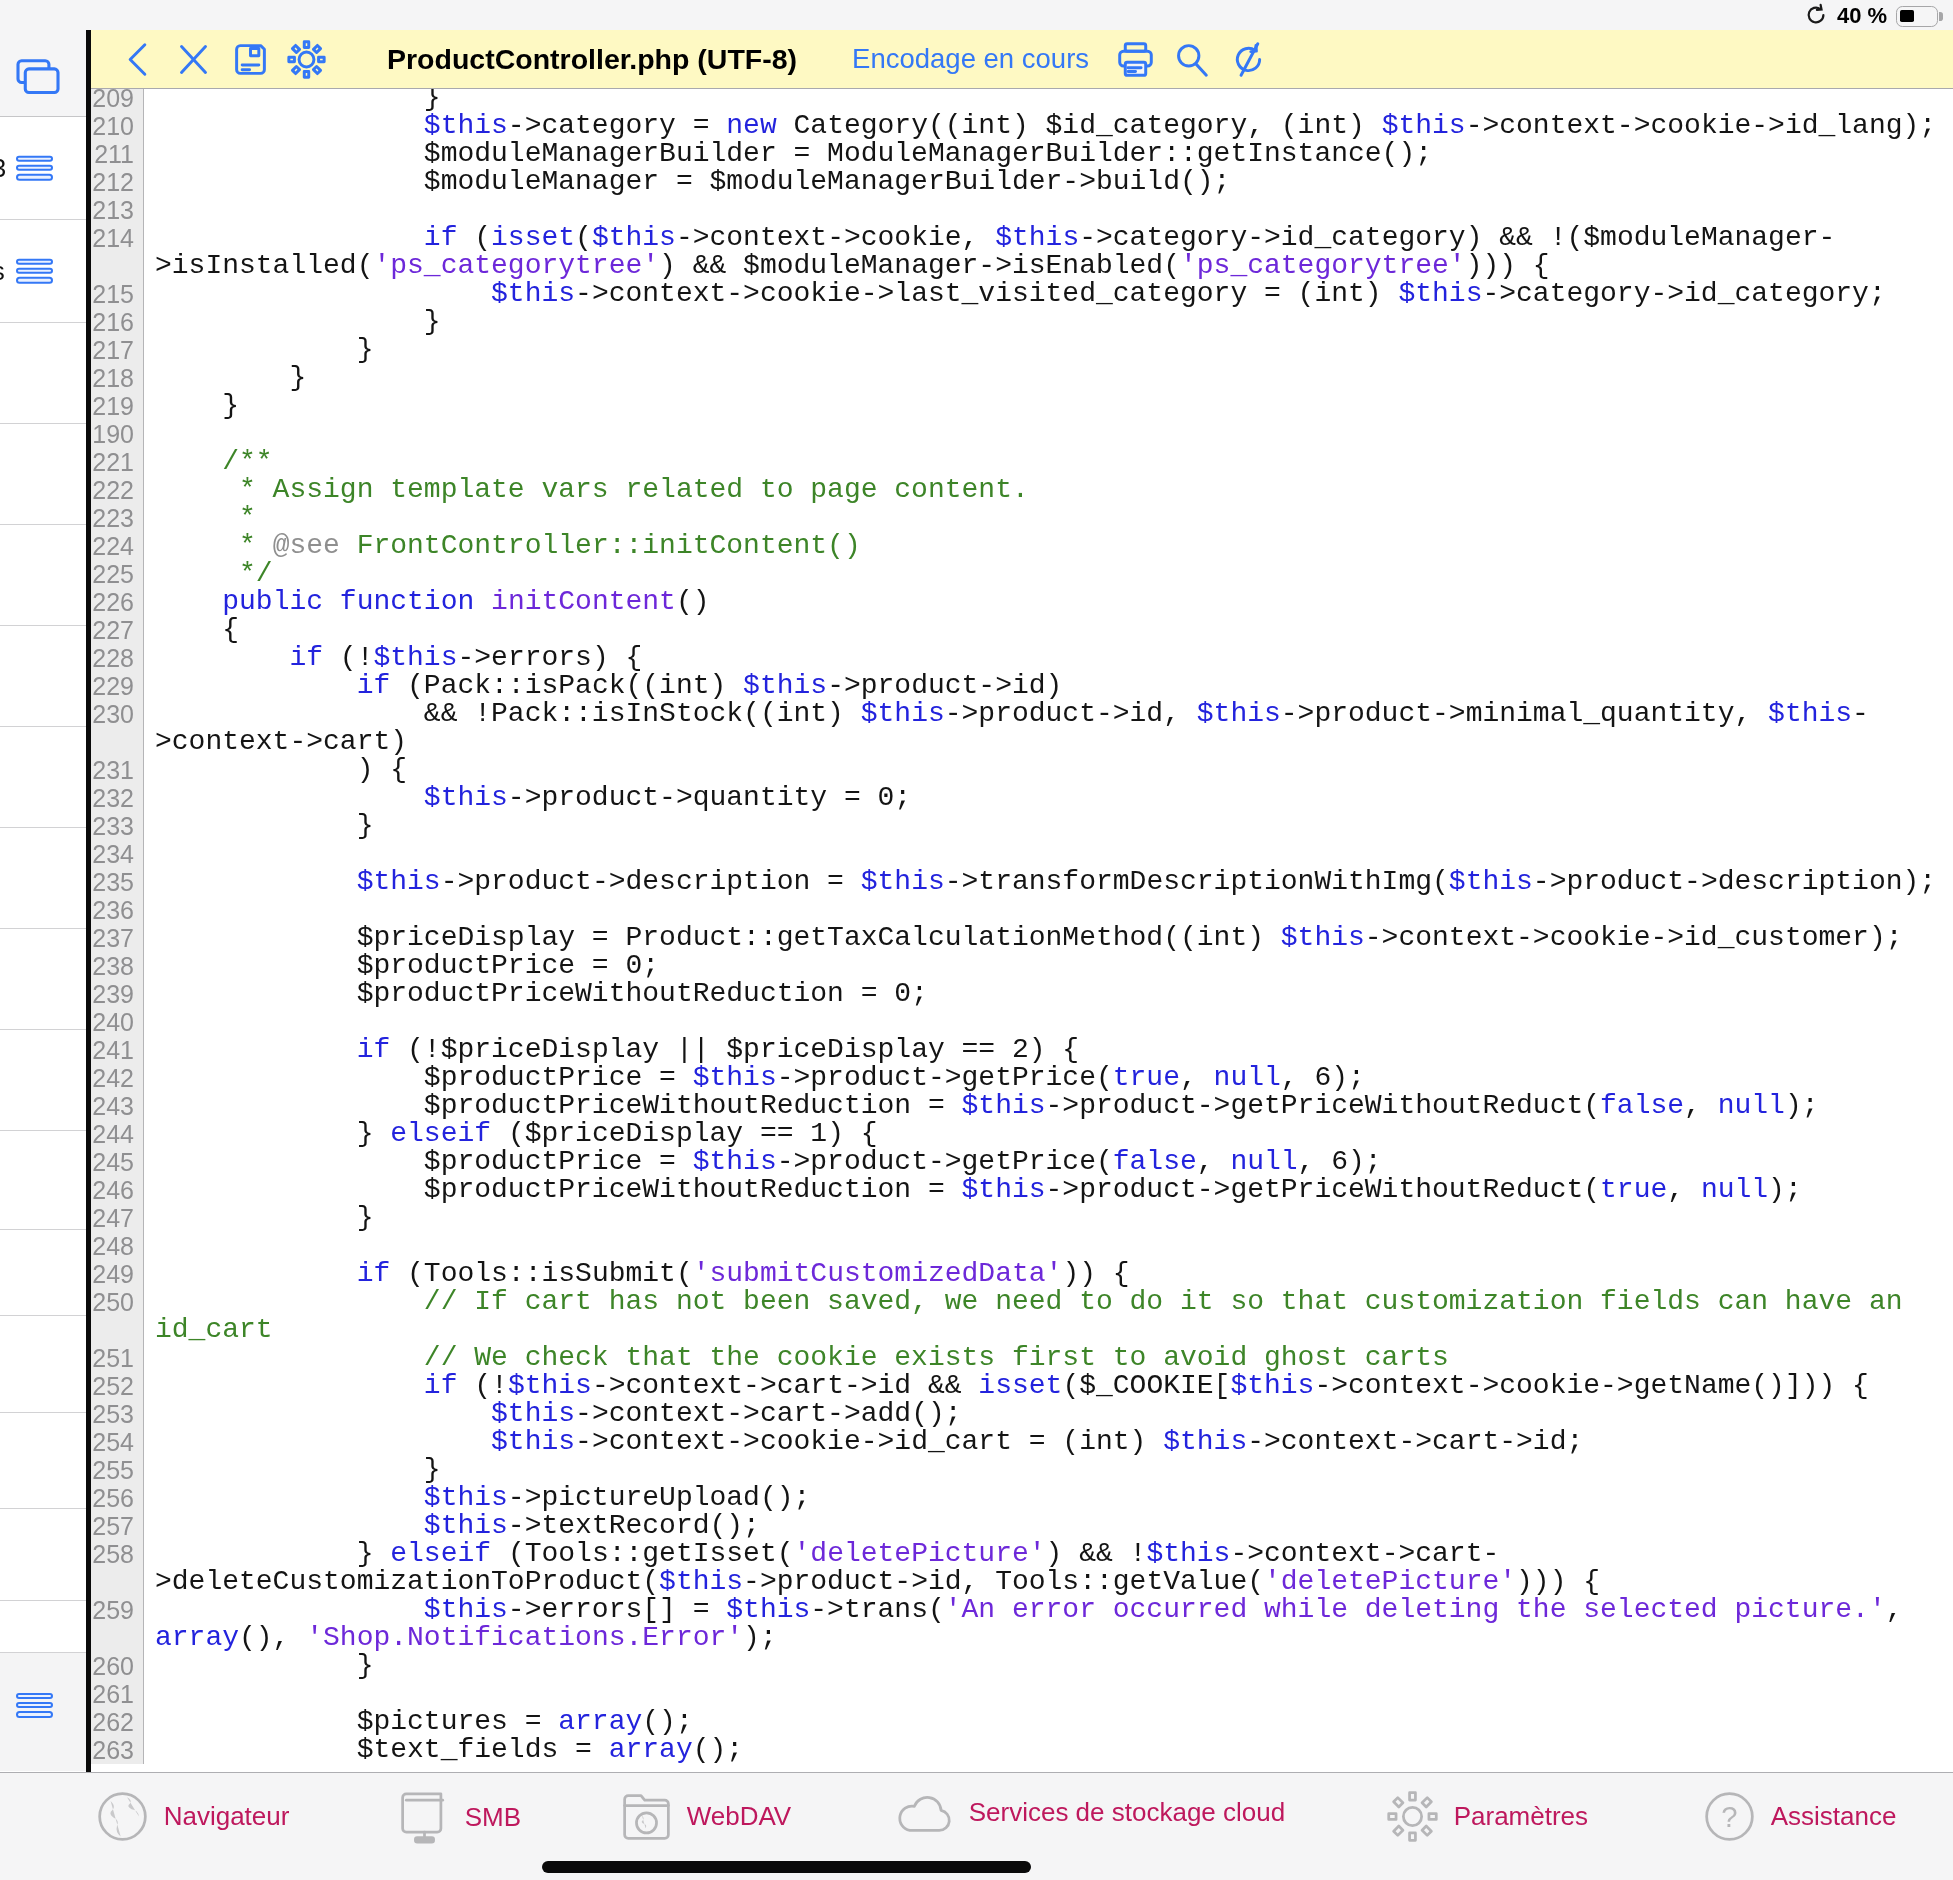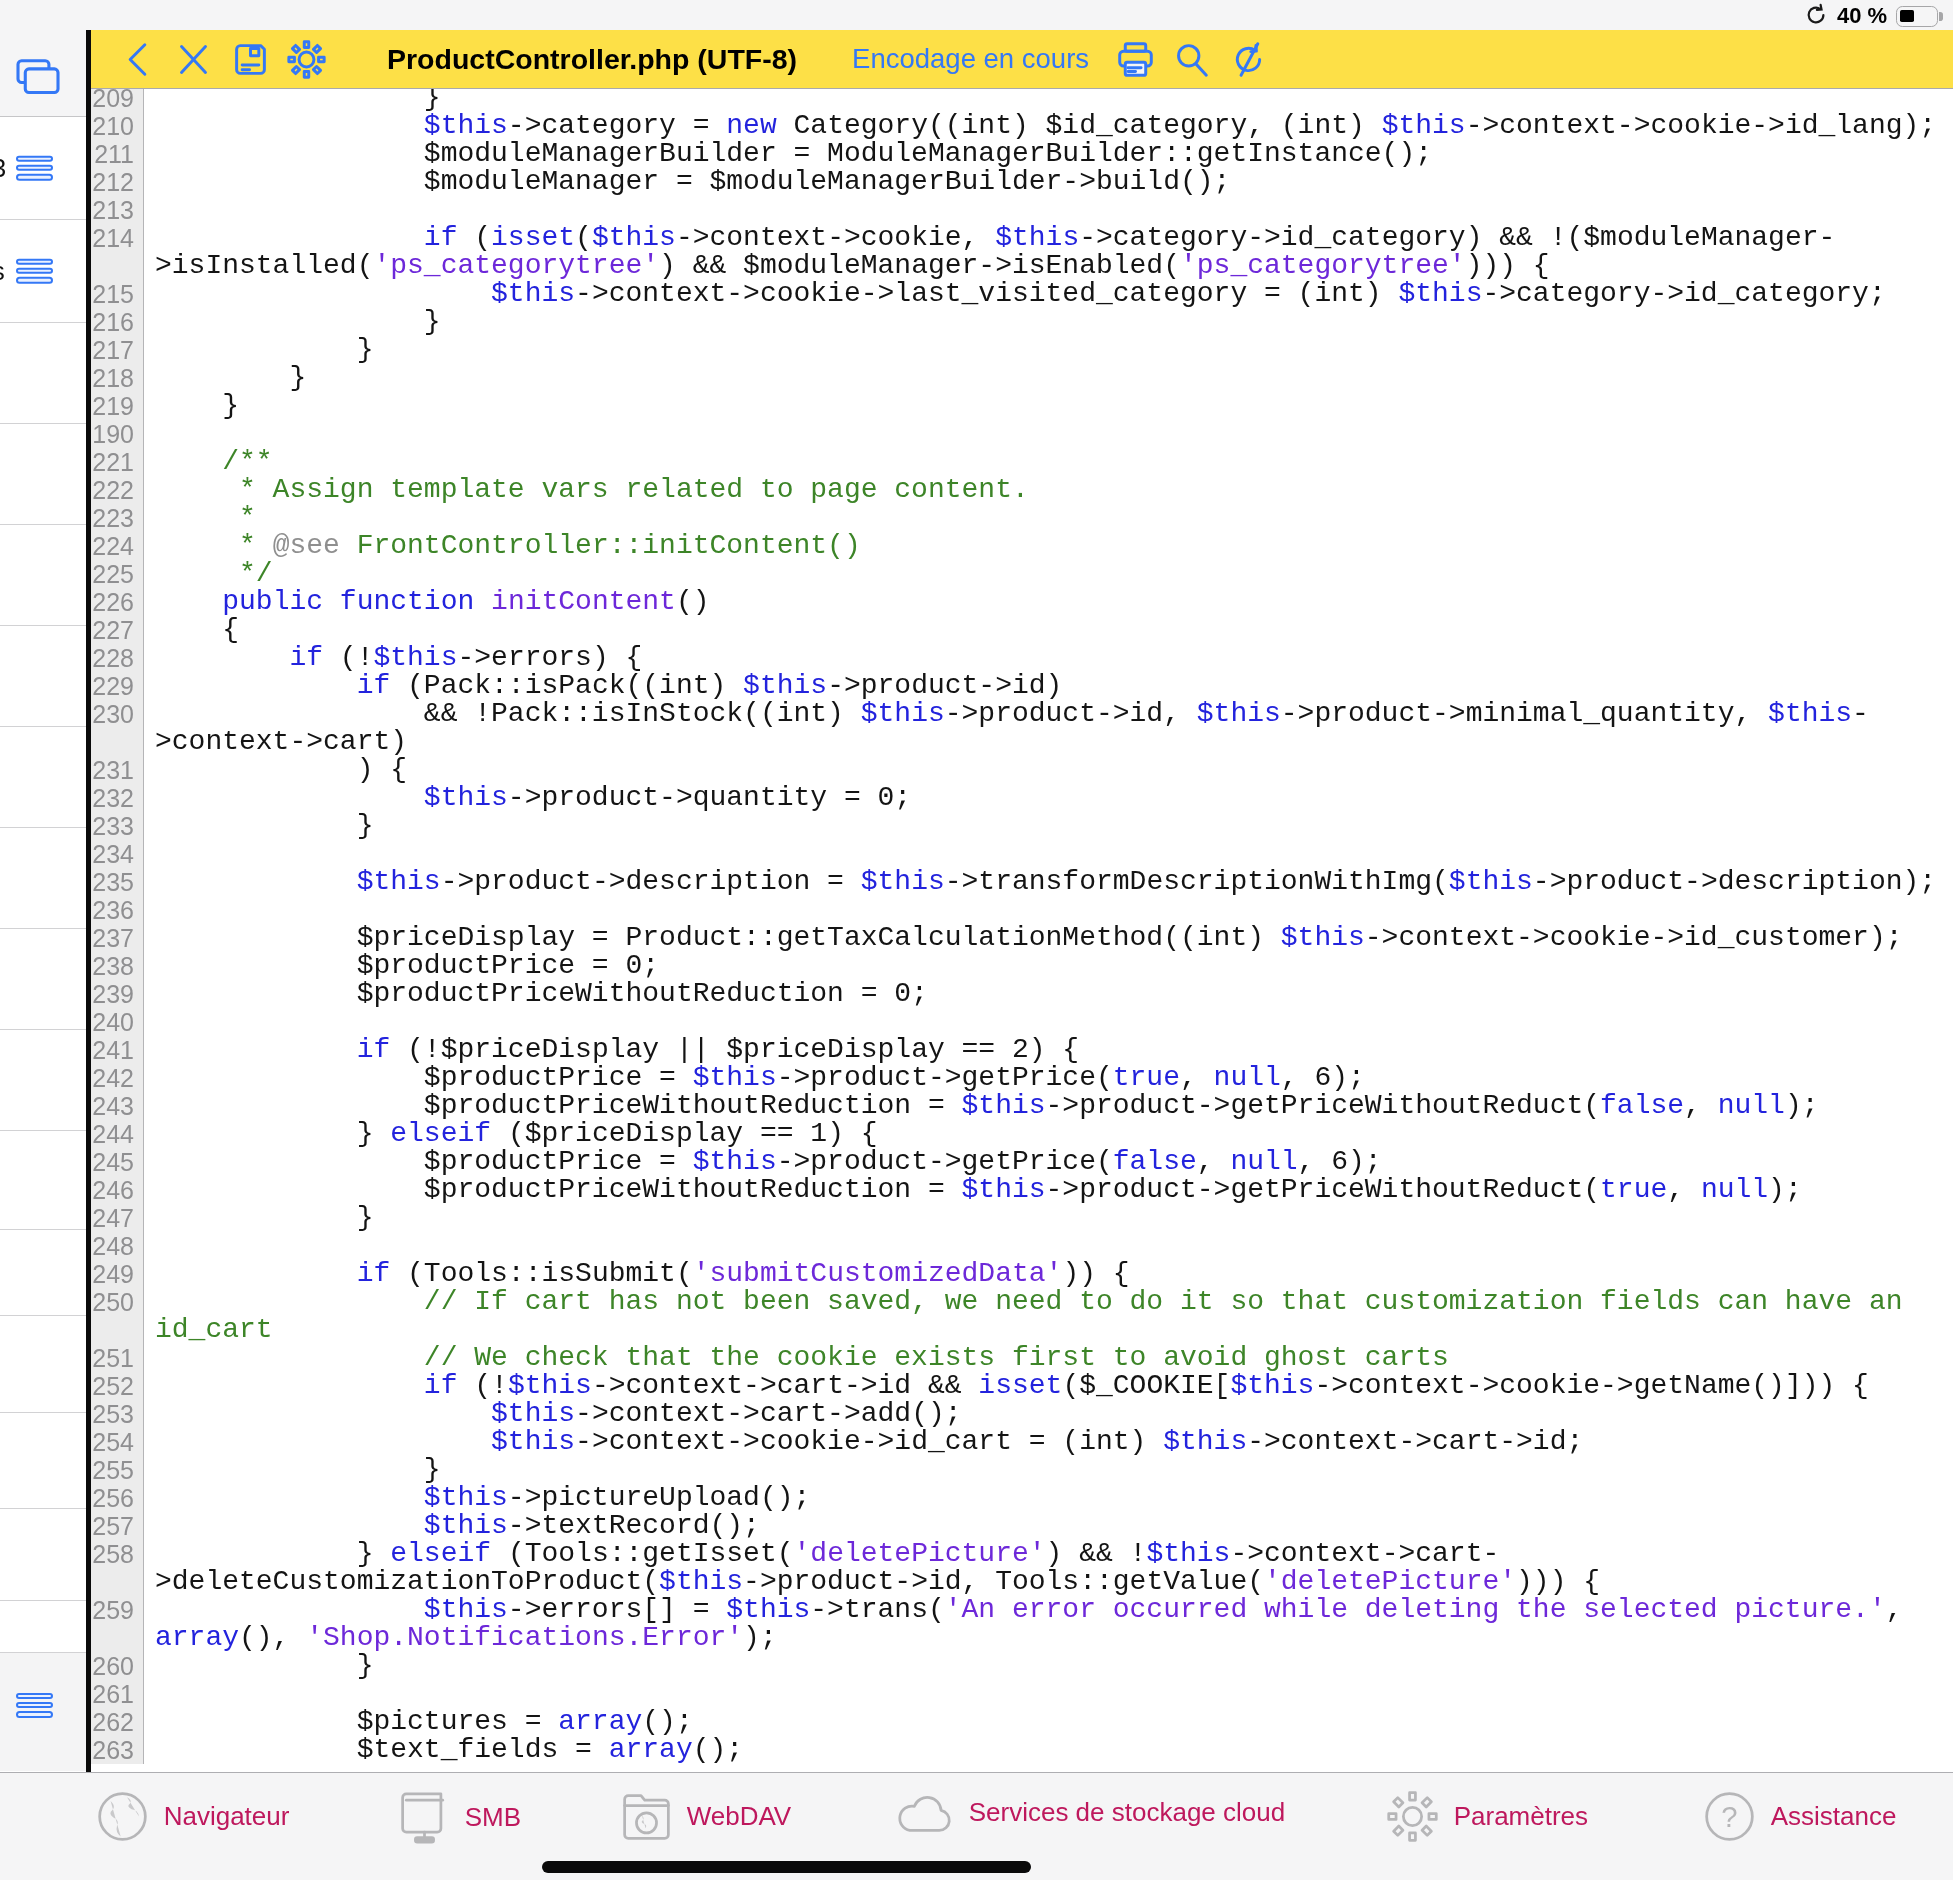--- a/index.html
+++ b/index.html
@@ -9,21 +9,21 @@
 
   
   #statusbar { position:absolute; left:0; top:0; width:1953px; height:30px; background:#f5f5f6; z-index:6; }
   #status-right { position:absolute; right:14.7px; top:2.8px; display:flex; align-items:center; gap:9.2px; }
   #battery-pct { font-size:22px; font-weight:600; color:#000; }
   .batt { position:relative; width:42px; height:21px; border:1.8px solid #a6a6a8; border-radius:6.4px; }
   .batt .fill { position:absolute; left:2.8px; top:2.8px; width:13.8px; height:12px; background:#000; border-radius:1.8px; }
   .batt .nub { position:absolute; right:-5.5px; top:5.5px; width:3.7px; height:8.3px; background:#a6a6a8; border-radius:0 2.8px 2.8px 0; }
 
   
-  #navbar { position:absolute; left:91px; top:30px; width:1862px; height:59px; background:#fde047;
+  #navbar { position:absolute; left:91px; top:30px; width:1862px; height:59px; background:#fef9c3;
     border-bottom:0.9px solid #a9a9ad; z-index:5; display:flex; align-items:center; }
   .nav-ic { display:inline-flex; align-items:center; justify-content:center; width:40px; height:40px; margin-right:16.5px; }
   .nav-ic svg { stroke:#3478f6; fill:none; stroke-width:3.2; stroke-linecap:round; stroke-linejoin:round; }
   #nav-title { font-size:28.5px; font-weight:700; color:#000; margin-left:44px; margin-right:55px; white-space:nowrap; }
   #encoding-status { font-size:27.5px; color:#3478f6; margin-right:26px; white-space:nowrap; }
 
   
   #strip { position:absolute; left:0; top:30px; width:86px; height:1742px; background:#fff; z-index:4; }
   #strip-header { height:87px; background:#f5f5f6; border-bottom:0.9px solid #c6c6c8; position:relative; }
   #strip-header svg { position:absolute; left:14.7px; top:27.5px; stroke:#3478f6; fill:none; stroke-width:3.4; }

